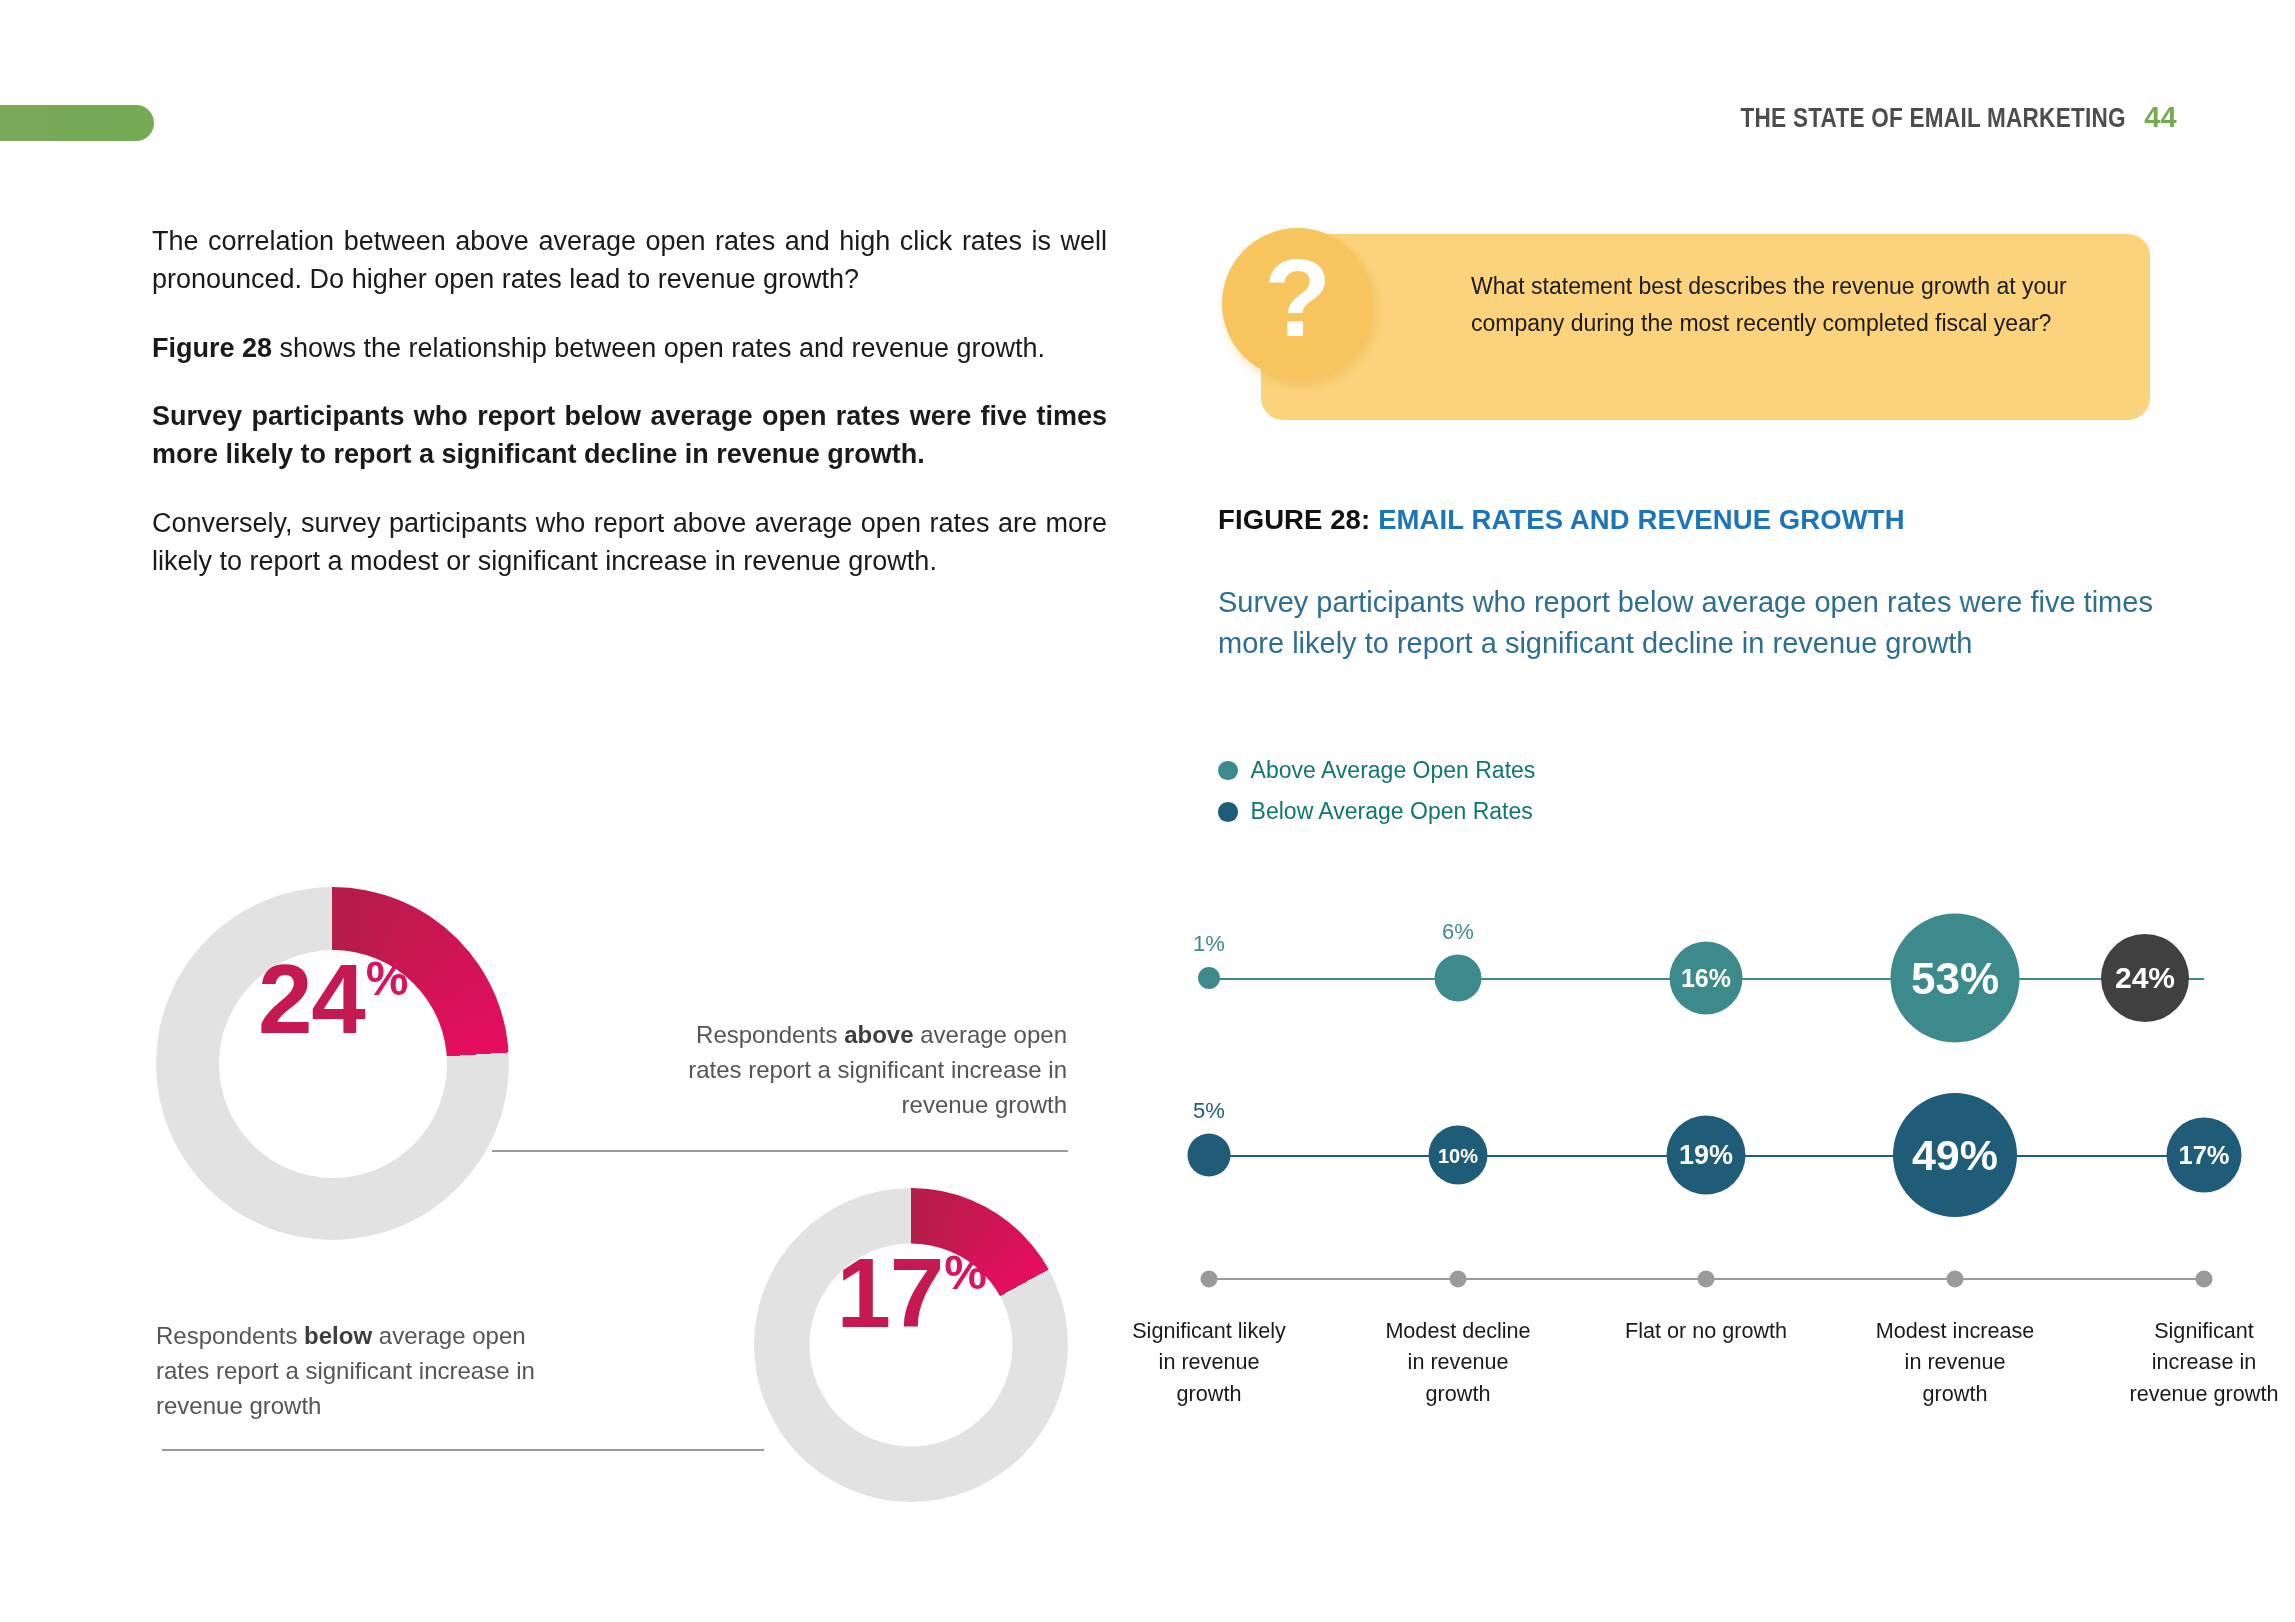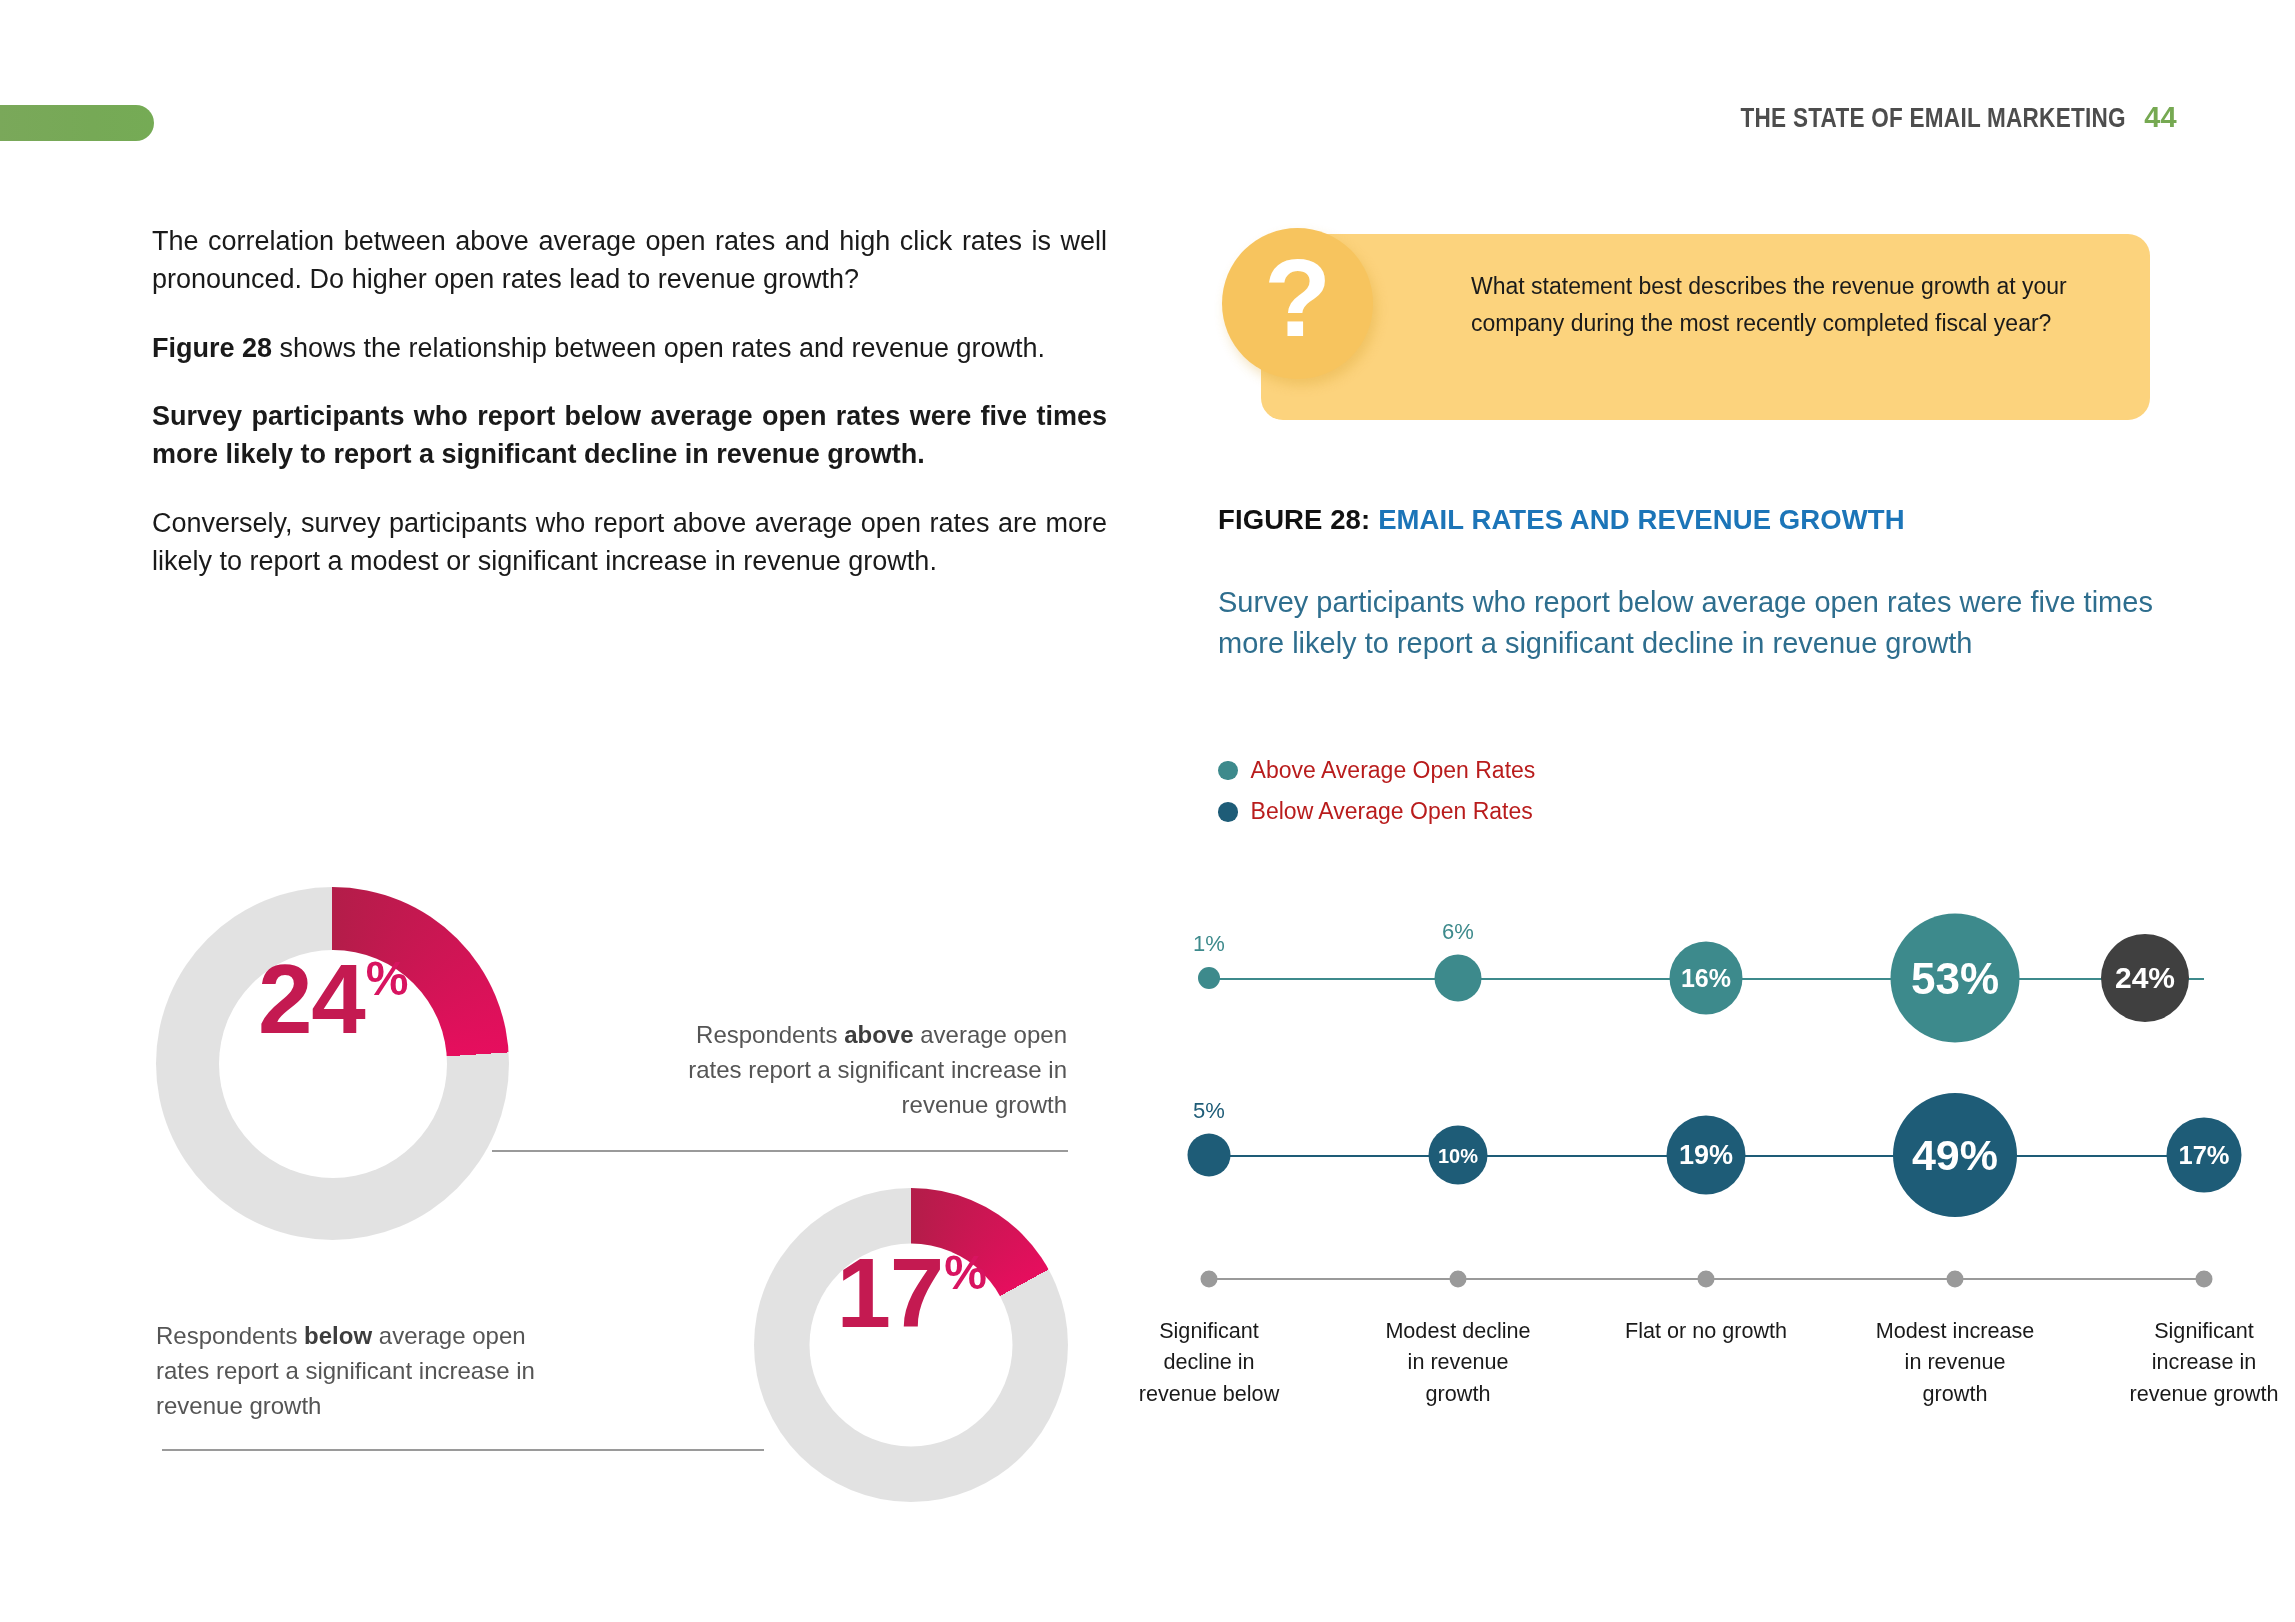--- a/index.html
+++ b/index.html
@@ -90,21 +90,21 @@
     position:absolute;left:1218px;top:582px;width:995px;
     font-size:29px;line-height:1.42;color:#2e6e8e;
   }
 
   
   .legend{
     position:absolute;left:1218px;top:759px;
   }
   .legend-row{display:flex;align-items:center;margin-bottom:18.3px;}
   .legend-dot{width:19.6px;height:19.6px;border-radius:50%;margin-right:13px;flex:0 0 auto;}
-  .legend-label{font-size:23px;color:#b91c1c;line-height:1;}
+  .legend-label{font-size:23px;color:#0f766e;line-height:1;}
 
   
   .bubble-chart{
     position:absolute;left:1171px;top:903px;
     width:1060px;height:406px;
   }
   .brow{position:absolute;left:0;width:1060px;height:151px;}
   .brow.top{top:0;}
   .brow.bot{top:177px;}
   .brow-line{
@@ -250,21 +250,21 @@
   <div class="axis-line"></div>
   <div id="axis-dots">
       <div class="axis-dot" style="left: 38px; background: rgb(154, 154, 154);"></div>
       <div class="axis-dot" style="left: 287px; background: rgb(154, 154, 154);"></div>
       <div class="axis-dot" style="left: 535px; background: rgb(154, 154, 154);"></div>
       <div class="axis-dot" style="left: 784px; background: rgb(154, 154, 154);"></div>
       <div class="axis-dot" style="left: 1033px; background: rgb(154, 154, 154);"></div>
     </div>
 </div>
 <div class="axis-labels" id="axis-labels">
-    <div class="axis-cat" style="left: 38px;">Significant decline in revenue below</div>
+    <div class="axis-cat" style="left: 38px;">Significant likely in revenue growth</div>
     <div class="axis-cat" style="left: 287px;">Modest decline in revenue growth</div>
     <div class="axis-cat" style="left: 535px;">Flat or no growth</div>
     <div class="axis-cat" style="left: 1033px;">Significant increase in revenue growth</div>
     <div class="axis-cat" style="left: 784px;">Modest increase in revenue growth</div>
   </div>
 
 <div class="donut" id="donut-24" style="left: 156px; top: 887px; width: 353px; height: 353px; background: conic-gradient(rgb(179, 29, 73) 0deg, rgb(230, 14, 94) 86.4deg, rgb(226, 226, 226) 86.4deg, rgb(226, 226, 226) 360deg);">
   <div class="hole" style="width:228px;height:228px;">
     <span class="donut-num">24</span>
       <span class="donut-pct">%</span>

